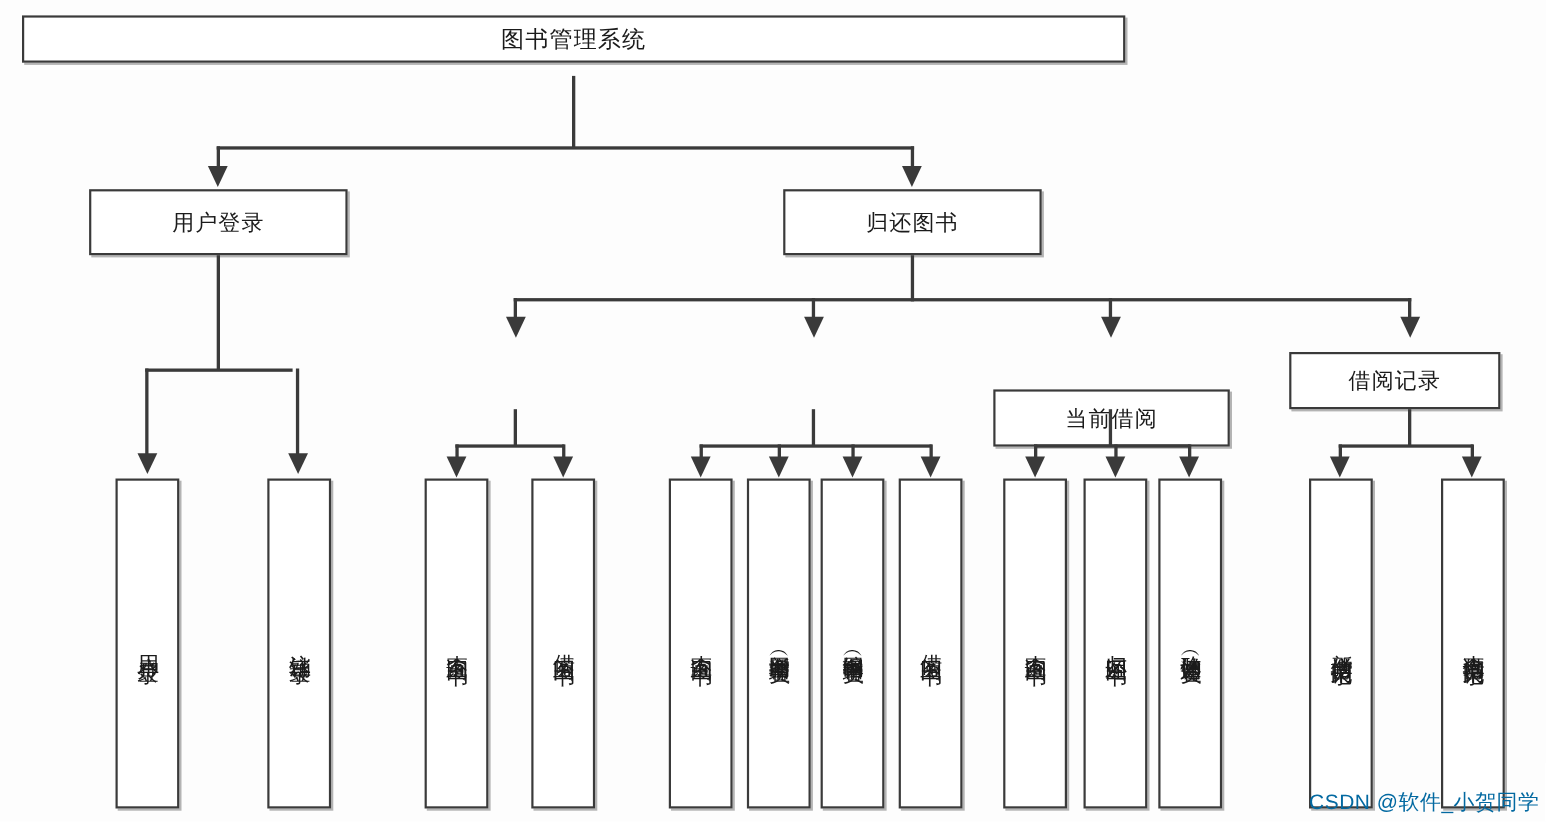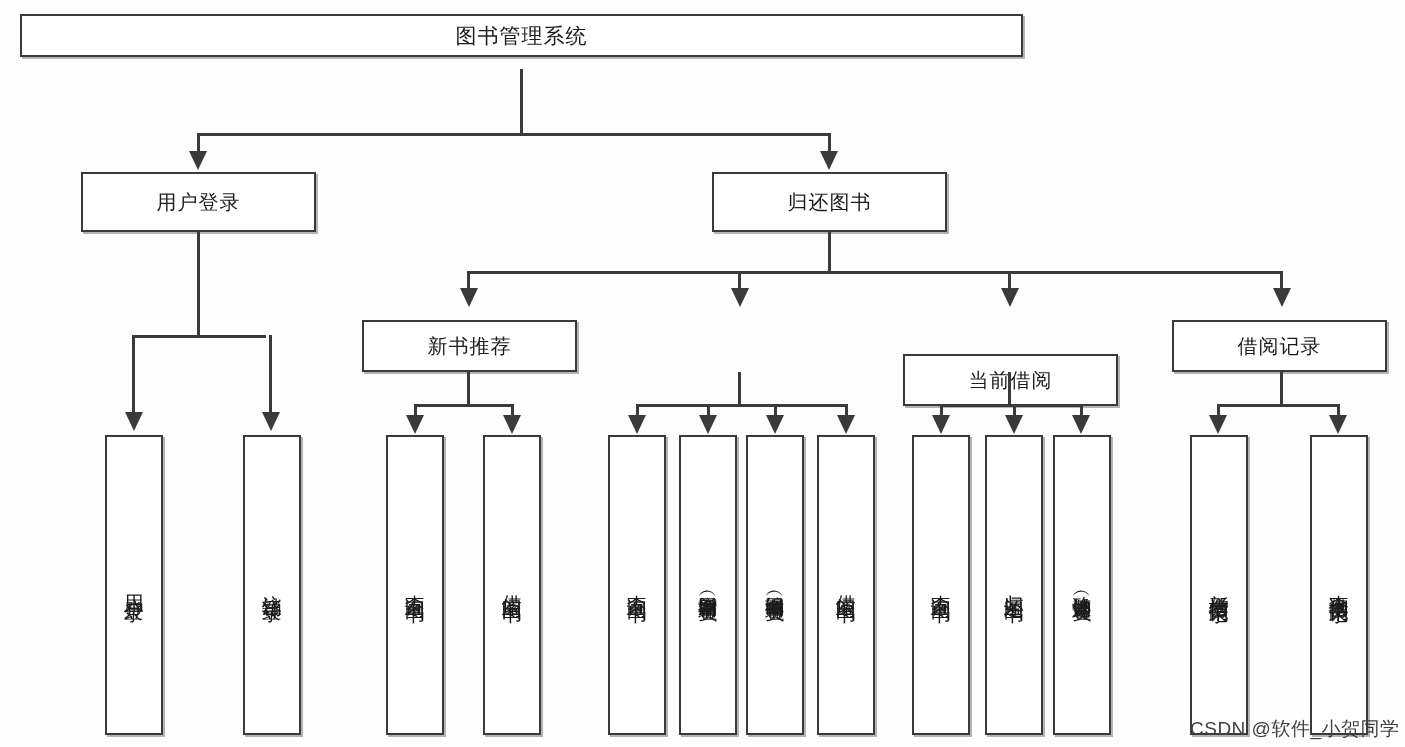--- a/index.html
+++ b/index.html
@@ -62,21 +62,21 @@
     position: absolute;
     width: 0;
     height: 0;
     border-left: 9px solid transparent;
     border-right: 9px solid transparent;
     border-top: 19px solid #3a3a3a;
   }
   
   #watermark {
     position: absolute;
-    color: #404040;
+    color: #0369a1;
     font-size: 19px;
     white-space: nowrap;
     letter-spacing: 0.5px;
     pointer-events: none;
   }
 </style>
 </head>
 <body>
 
 <div id="canvas">
@@ -114,27 +114,24 @@
   <div class="hline" style="left:467px; top:271px; width:816px;"></div>
   <div class="vline" style="left:467px; top:271px; height:20px;"></div>
   <div class="arrow" style="left:460px; top:288px;"></div>
   <div class="vline" style="left:738px; top:271px; height:20px;"></div>
   <div class="arrow" style="left:731px; top:288px;"></div>
   <div class="vline" style="left:1008px; top:271px; height:20px;"></div>
   <div class="arrow" style="left:1001px; top:288px;"></div>
   <div class="vline" style="left:1280px; top:271px; height:20px;"></div>
   <div class="arrow" style="left:1273px; top:288px;"></div>
 
-  <div class="node level3 level2" style="left:362px; top:320px; width:215px; height:52px; font-size:20px;">
-    <span>新书推荐</span>
-  </div>
   <div class="node level3 level2" style="left:903px; top:320px; width:215px; height:52px; font-size:20px;margin-top:34px;">
     <span>当前借阅</span>
   </div>
-  <div class="node level3 level2" style="left:1172px; top:320px; width:215px; height:52px; font-size:20px;">
+  <div class="node level3 level2" style="left:1172px; top:320px; width:192px; height:52px; font-size:20px;">
     <span>借阅记录</span>
   </div>
 
   <div class="vline" style="left:467px; top:372px; height:34px;"></div>
   <div class="hline" style="left:414px; top:404px; width:99px;"></div>
   <div class="vline" style="left:414px; top:404px; height:14px;"></div>
   <div class="arrow" style="left:406px; top:415px;"></div>
   <div class="vline" style="left:511px; top:404px; height:14px;"></div>
   <div class="arrow" style="left:503px; top:415px;"></div>
 

